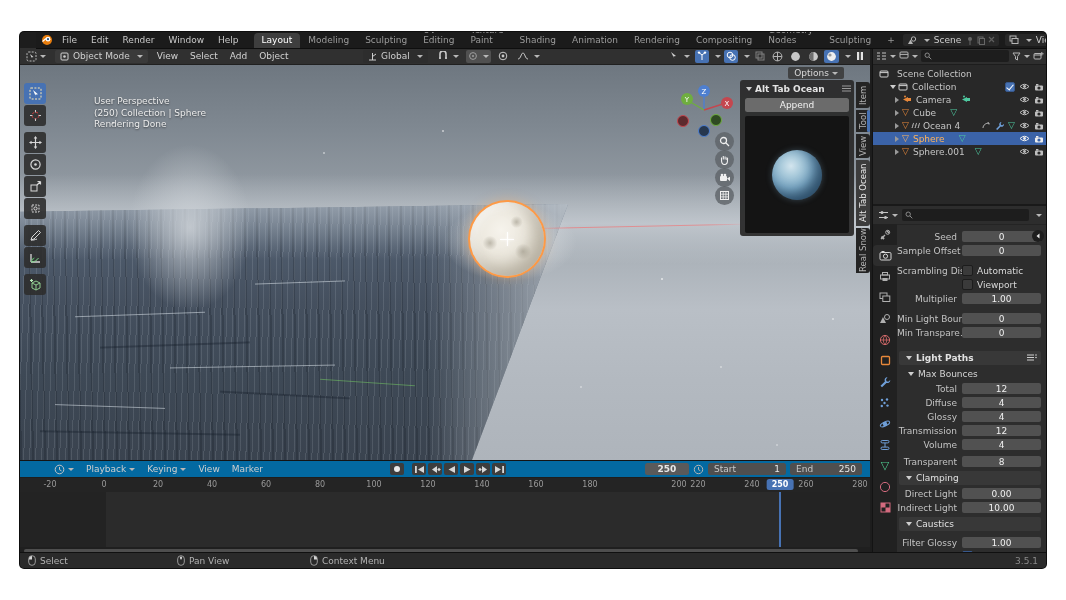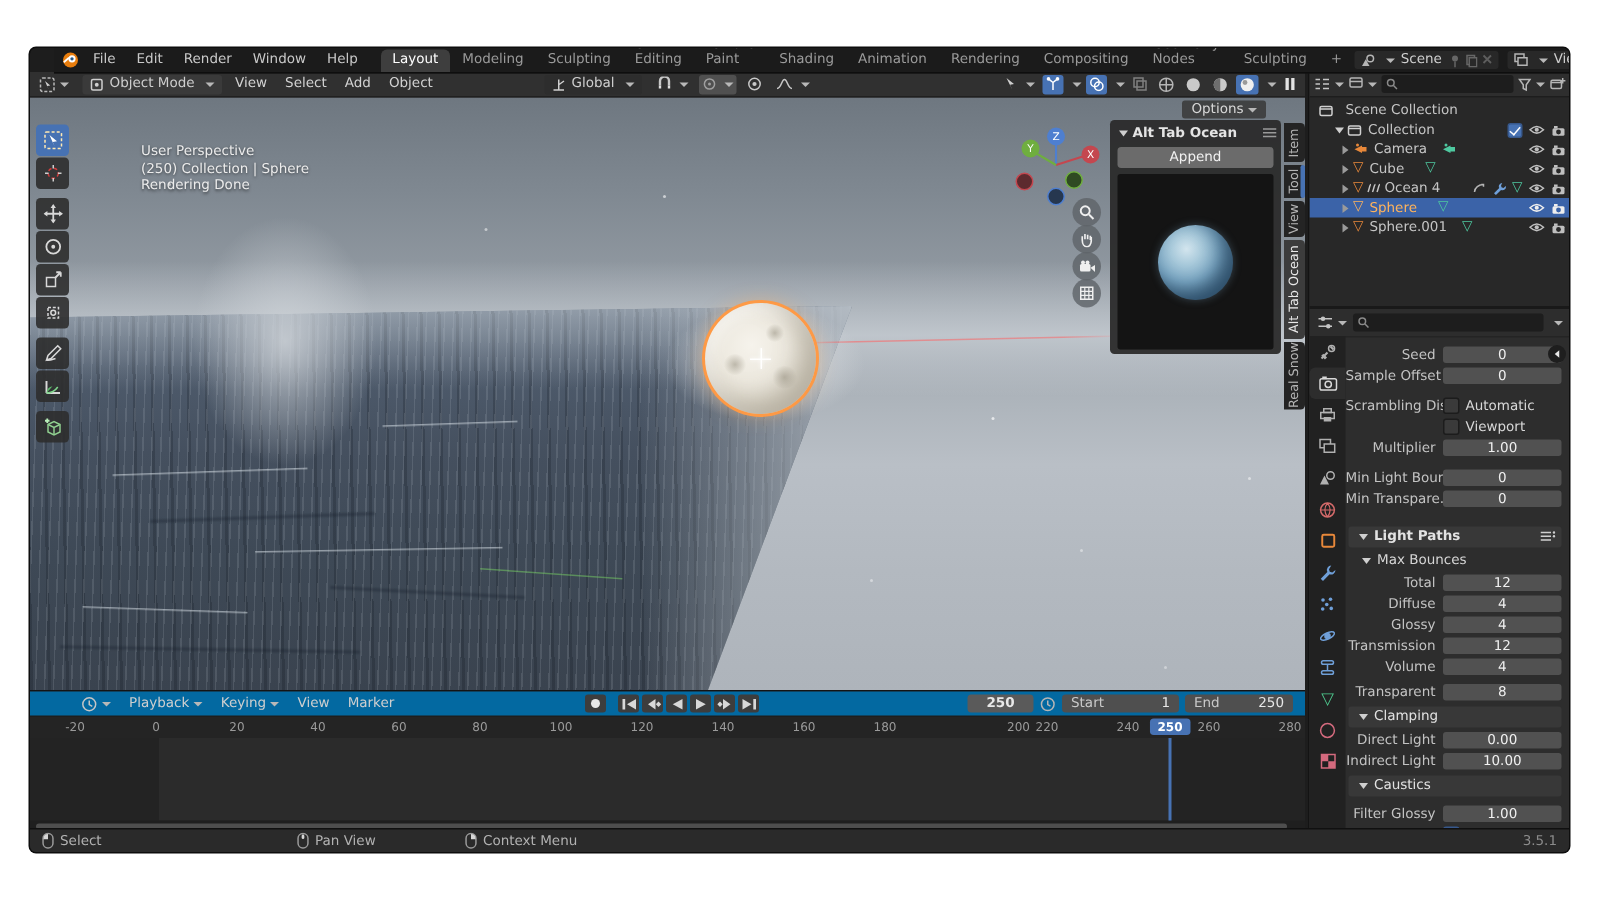--- a/index.html
+++ b/index.html
@@ -1020,21 +1020,21 @@
   </div>
 
   <div class="status">
     <div class="st-item" style="left:8px">
       <svg width="8" height="11" viewBox="0 0 8 11">
           <rect x=".7" y=".7" width="6.6" height="9.6" rx="3.2" fill="none" stroke="#9a9a9a"></rect>
           <path d="M1 4.5V3.8A3 3 0 0 1 4 1v3.5z" fill="#d6d6d6"></path>
         </svg>
       <span>Select</span>
     </div>
-    <div class="st-item" style="left:178px">
+    <div class="st-item" style="left:157px">
       <svg width="8" height="11" viewBox="0 0 8 11">
           <rect x=".7" y=".7" width="6.6" height="9.6" rx="3.2" fill="none" stroke="#9a9a9a"></rect>
           <rect x="3.1" y="1.4" width="1.8" height="3" rx=".9" fill="#d6d6d6"></rect>
         </svg>
       <span>Pan View</span>
     </div>
     <div class="st-item" style="left:290px">
       <svg width="8" height="11" viewBox="0 0 8 11">
           <rect x=".7" y=".7" width="6.6" height="9.6" rx="3.2" fill="none" stroke="#9a9a9a"></rect>
           <path d="M7 4.5V3.8A3 3 0 0 0 4 1v3.5z" fill="#d6d6d6"></path>

